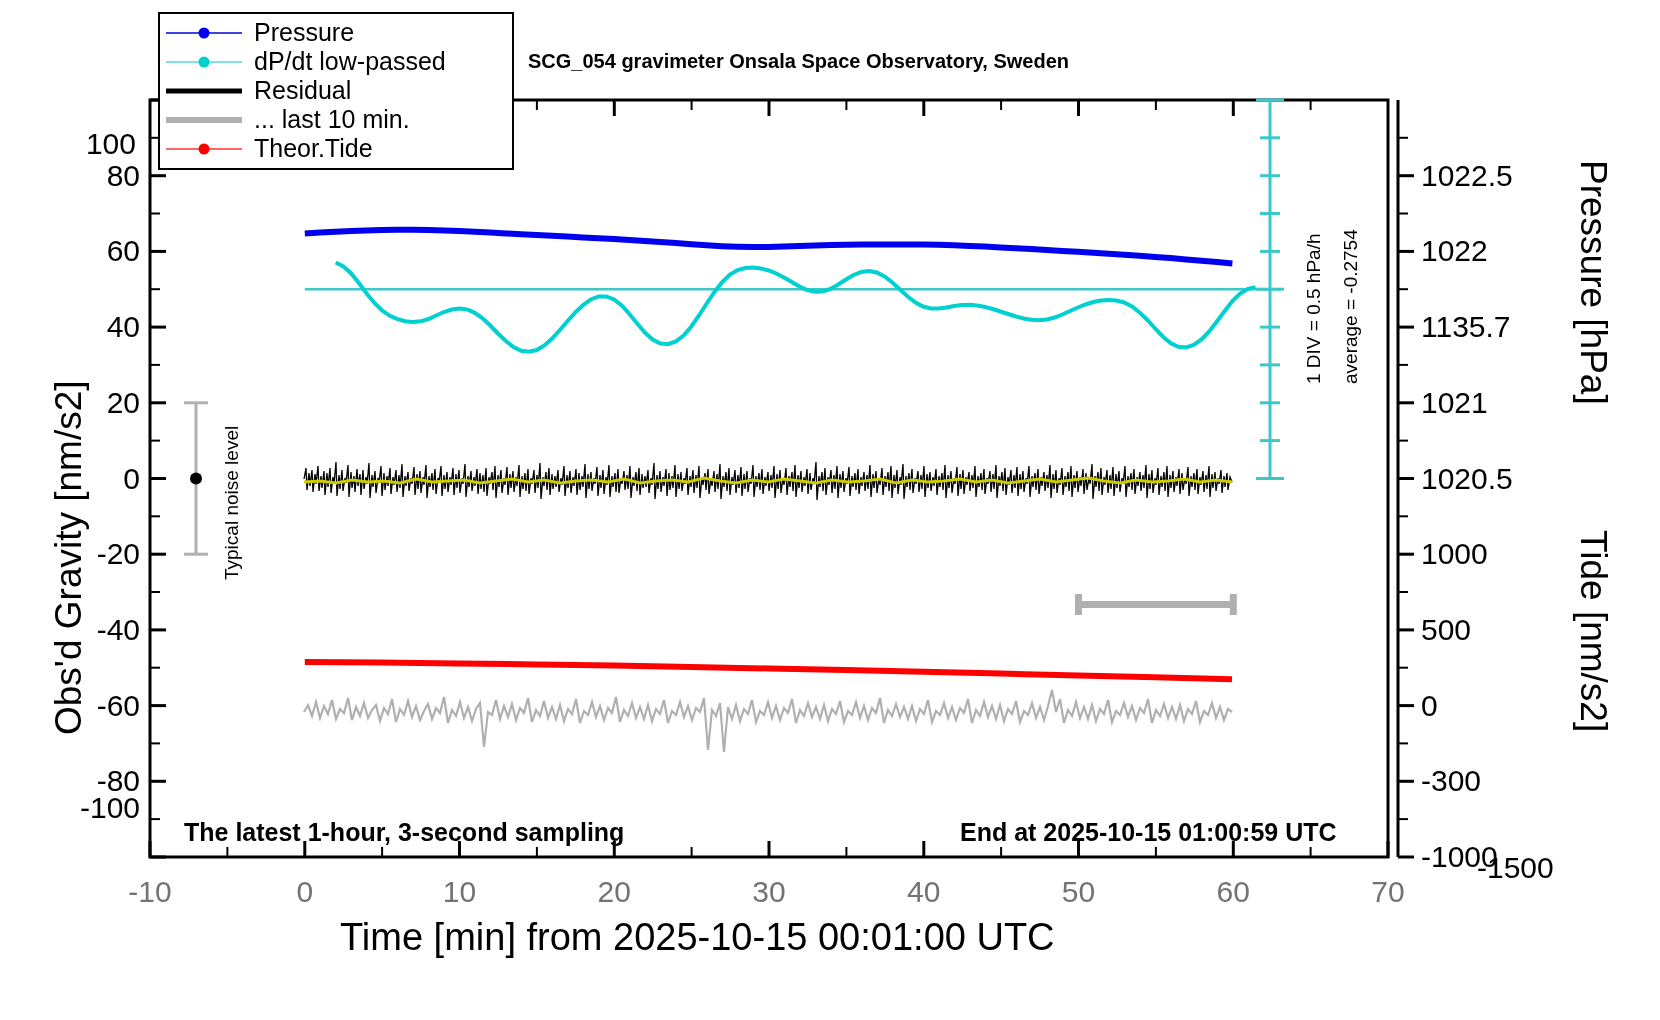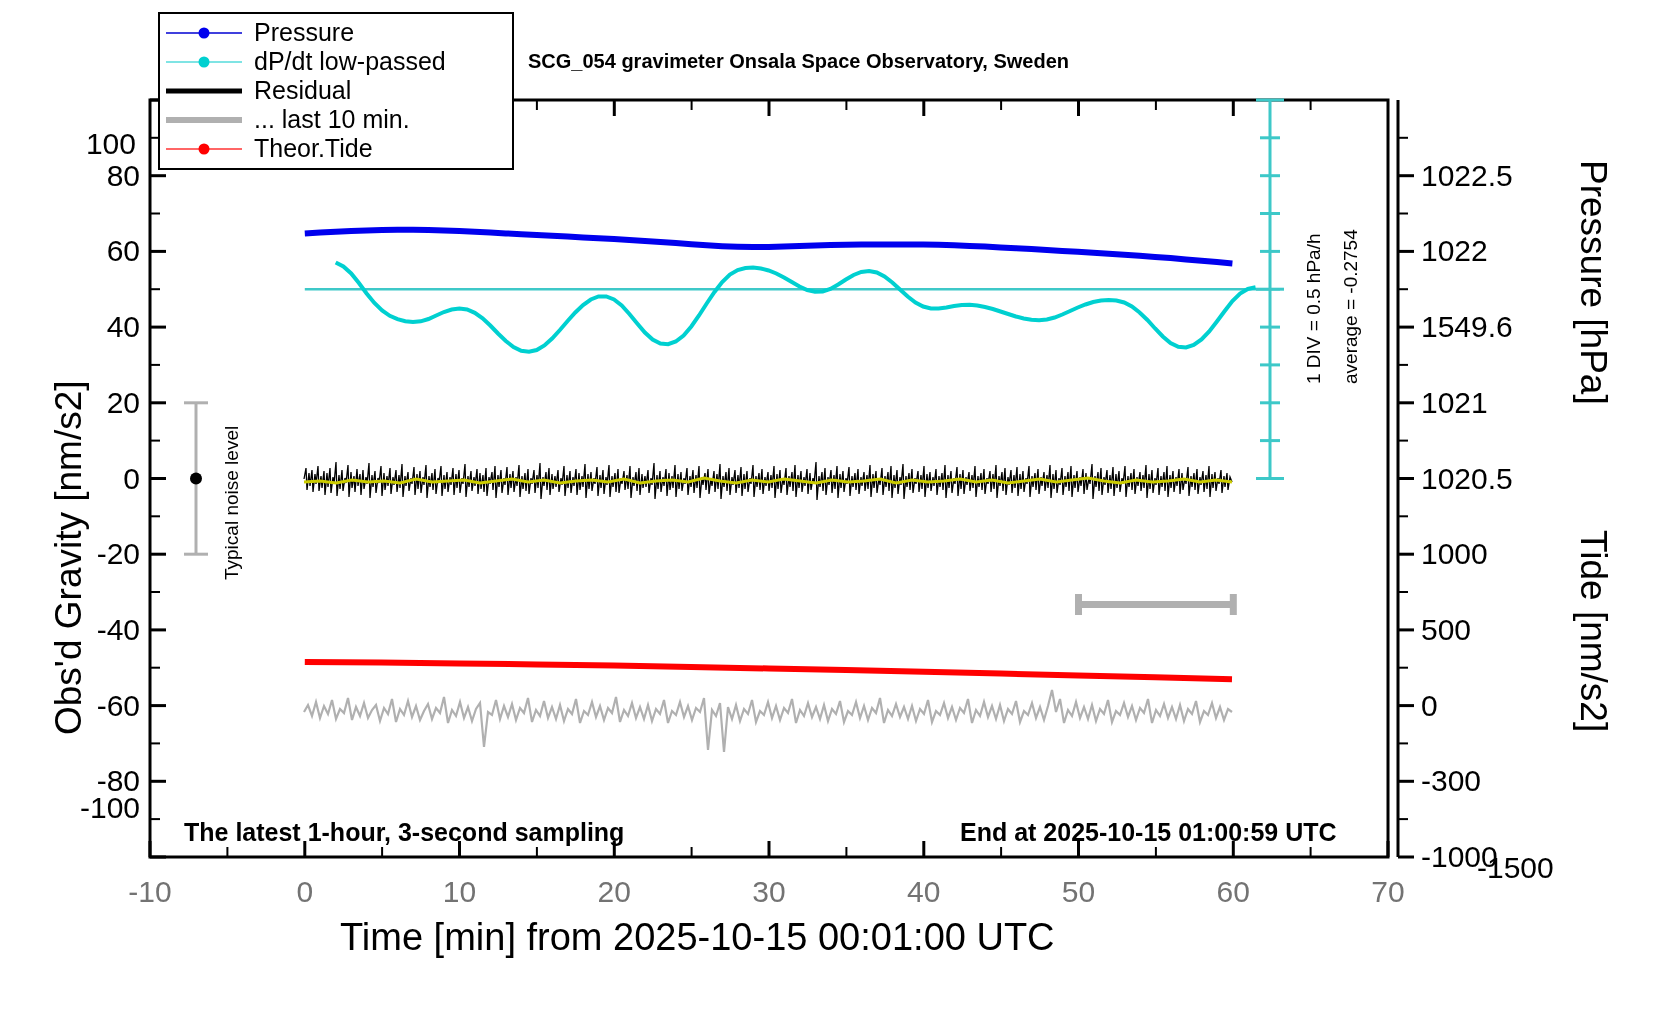--- a/index.html
+++ b/index.html
@@ -421,21 +421,21 @@
   <div class="ylab-left" style="left:40px;  top:402.8px;width:100px;">20</div>
   <div class="ylab-left" style="left:40px;  top:478.5px;width:100px;">0</div>
   <div class="ylab-left" style="left:40px;  top:554.2px;width:100px;">-20</div>
   <div class="ylab-left" style="left:40px;  top:629.9px;width:100px;">-40</div>
   <div class="ylab-left" style="left:40px;  top:705.6px;width:100px;">-60</div>
   <div class="ylab-left" style="left:40px;  top:781.3px;width:100px;">-80</div>
   <div class="ylab-left" style="left:40px;  top:808px;  width:100px;">-100</div>
 
   <div class="ylab-right" style="left:1421px; top:175.7px;">1022.5</div>
   <div class="ylab-right" style="left:1421px; top:251.4px;">1022</div>
-  <div class="ylab-right" style="left:1421px; top:327.1px;">1549.6</div>
+  <div class="ylab-right" style="left:1421px; top:327.1px;">1135.7</div>
   <div class="ylab-right" style="left:1421px; top:402.8px;">1021</div>
   <div class="ylab-right" style="left:1421px; top:478.5px;">1020.5</div>
 
   <div class="ylab-right" style="left:1421px; top:554.2px;">1000</div>
   <div class="ylab-right" style="left:1421px; top:629.9px;">500</div>
   <div class="ylab-right" style="left:1421px; top:705.6px;">0</div>
   <div class="ylab-right" style="left:1421px; top:781.3px;">-300</div>
   <div class="ylab-right" style="left:1421px; top:857px;">-1000</div>
   <div class="ylab-right" style="left:1477px; top:868px;text-align:right;">-1500</div>
 

